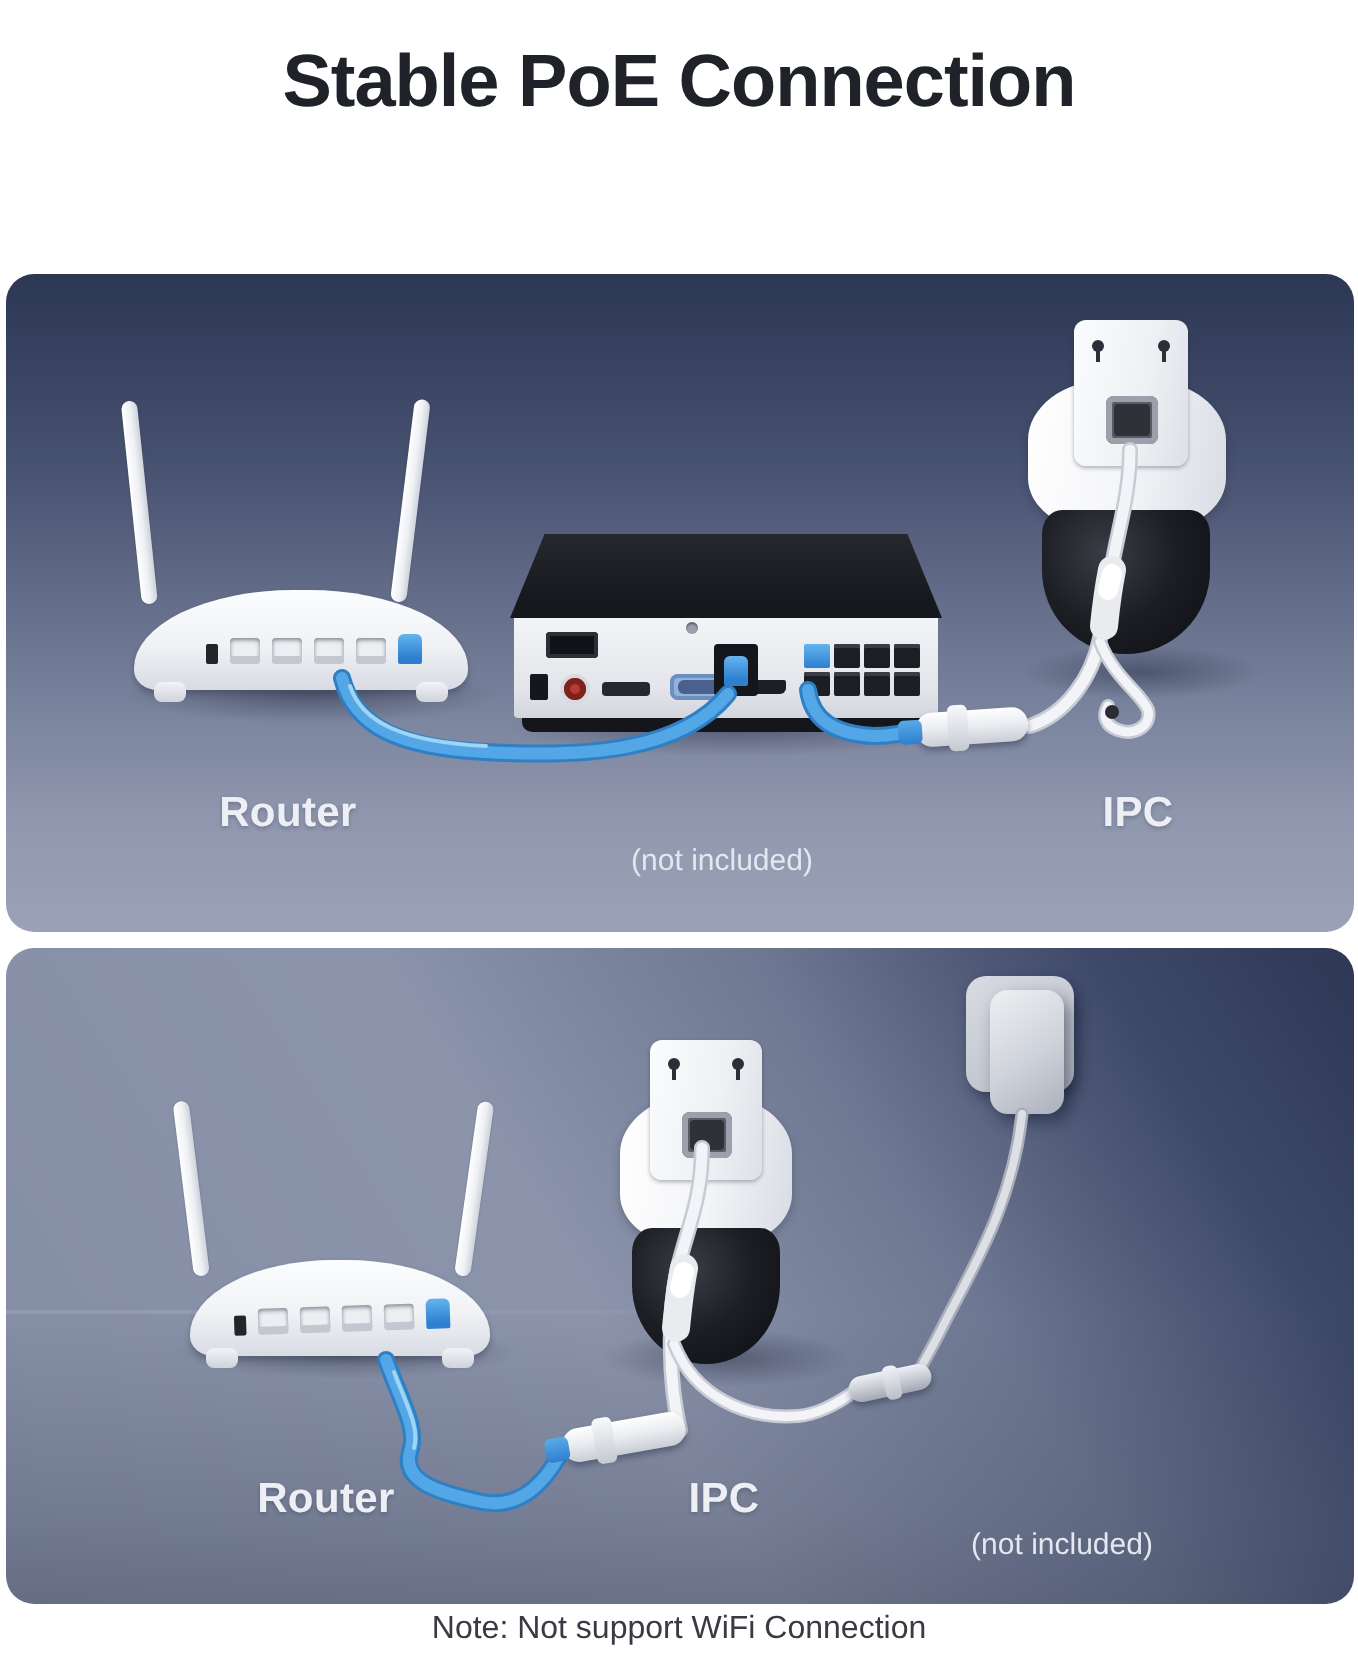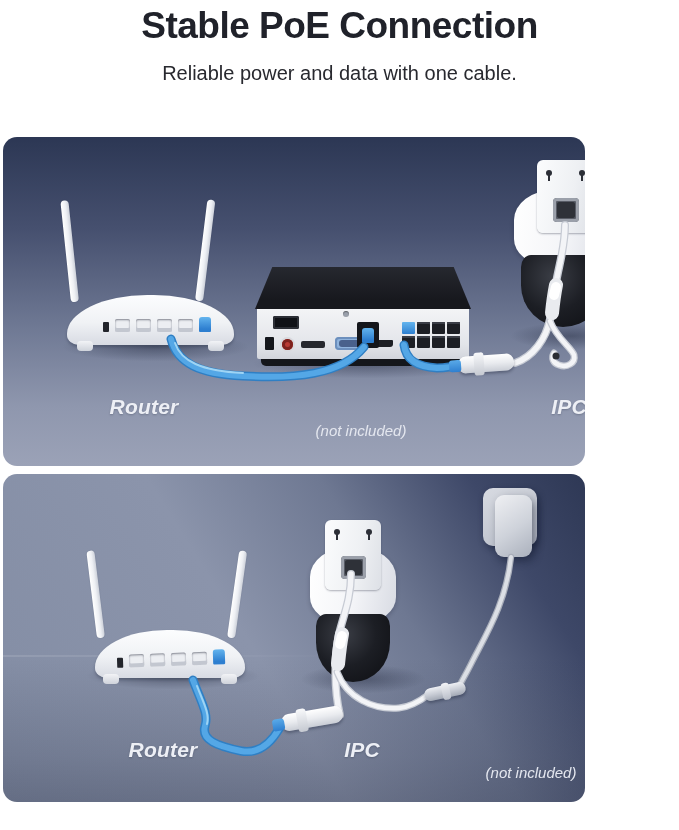--- a/index.html
+++ b/index.html
@@ -1,25 +1,25 @@
 <!DOCTYPE html>
 <html><head>
 <meta charset="utf-8">
 <style>
   html,body{margin:0;padding:0;background:#fff;}
   .page{position:relative;width:679px;height:830px;background:#ffffff;overflow:hidden;
         font-family:"Liberation Sans",sans-serif;}
 
   
   .hdr{position:absolute;top:0;left:0;width:100%;text-align:center;}
-  .title{margin:0;padding-top:5px;font-size:37px;font-weight:700;color:#20222a;letter-spacing:-0.5px;}
+  .title{margin:0;padding-top:20px;font-size:37px;font-weight:700;color:#20222a;letter-spacing:-0.5px;}
   .subtitle{margin:0;padding-top:15px;font-size:20px;font-weight:400;color:#28292f;}
 
   
-  .panel{position:absolute;left:3px;width:582px;border-radius:14px;overflow:hidden;font-style:italic;}
+  .panel{position:absolute;left:3px;width:674px;border-radius:14px;overflow:hidden;}
   .panel-top{top:137px;height:329px;
     background:linear-gradient(180deg,#2c3754 0%,#46506f 28%,#6f7994 58%,#8f97ae 82%,#9ba2b7 100%);}
   .panel-bottom{top:474px;height:328px;
     background:
       linear-gradient(180deg,rgba(30,36,58,0) 56%,rgba(30,36,58,.18) 86%,rgba(30,36,58,.30) 100%),
       linear-gradient(58deg,#838da4 0%,#8b94ab 44%,#6e7892 66%,#3e4868 85%,#2e3855 100%);}
   .floorline{position:absolute;left:0;top:181px;width:60%;height:2px;
     background:linear-gradient(90deg,rgba(255,255,255,.12),rgba(255,255,255,0));}
 
   
@@ -127,21 +127,20 @@
   .footnote{position:absolute;top:806px;left:0;width:100%;text-align:center;
     font-size:16px;font-weight:400;color:#393b43;}
 </style>
 </head>
 <body>
 
 <div class="page">
 
   <div class="hdr">
     <h1 class="title">Stable PoE Connection</h1>
-    <p class="subtitle">Reliable power and data with one cable.</p>
   </div>
 
   <section class="panel panel-top">
 
     <div class="gshadow" style="left:55px;top:195px;width:195px;height:30px;"></div>
     <div class="gshadow" style="left:245px;top:212px;width:240px;height:30px;"></div>
     <div class="gshadow" style="left:505px;top:185px;width:125px;height:28px;"></div>
 
     <div class="cam" style="left:0;top:0;">
       <div class="antenna" style="left:68px;top:63px;height:102px;transform:rotate(-6deg);"></div>
@@ -282,14 +281,15 @@
     </svg>
 
     <div class="wpc" style="left:278px;top:236px;width:62px;transform:rotate(-10deg);"></div>
     <div class="dcj" style="left:421px;top:211px;width:42px;transform:rotate(-12deg);"></div>
 
     <div class="lbl" style="left:160px;top:264px;">Router</div>
     <div class="lbl" style="left:359px;top:264px;">IPC</div>
     <div class="sublbl" style="left:528px;top:290px;">(not included)</div>
   </section>
 
+  <div class="footnote">Note: Not support WiFi Connection</div>
 
 </div>
 
 </body></html>

